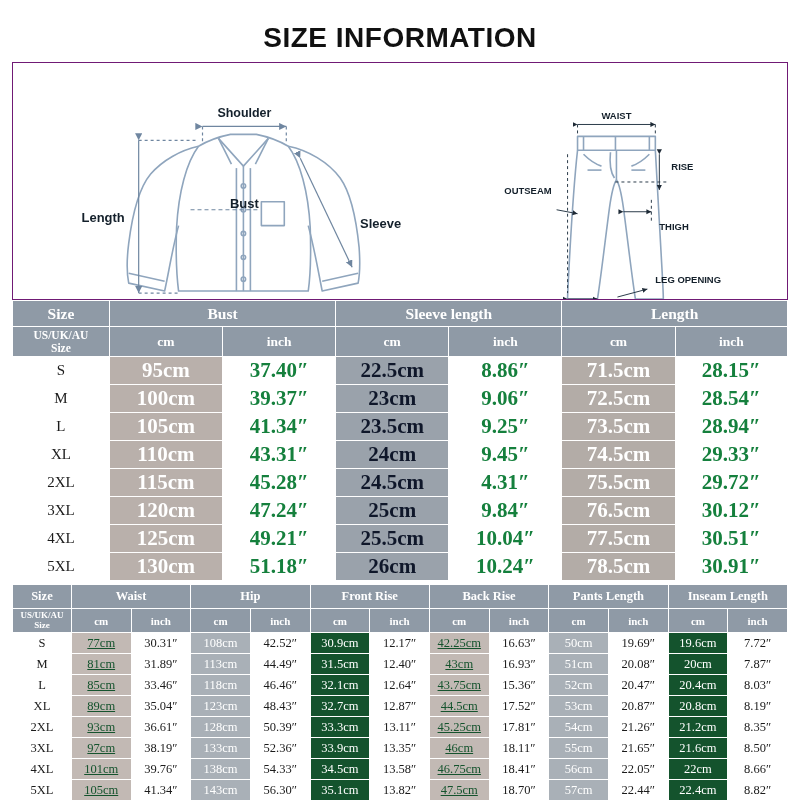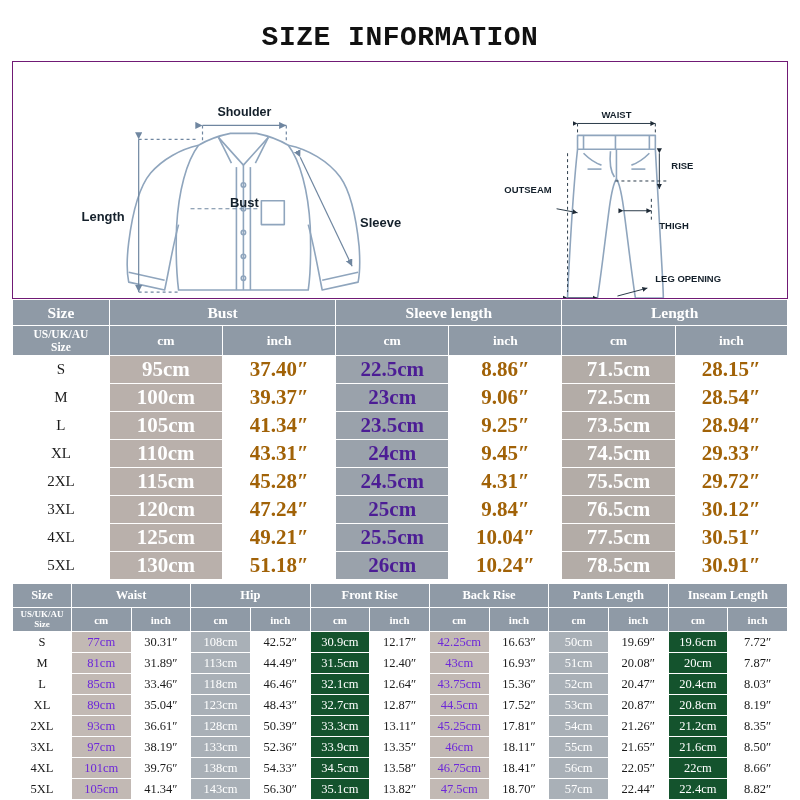--- a/index.html
+++ b/index.html
@@ -13,21 +13,21 @@
   #page {
     position: relative;
     width: 800px;
     height: 800px;
     background: #ffffff;
   }
 
   
   .title {
     text-align: center;
-    font-family: Liberation Mono, monospace;
+    font-family: Liberation Sans, sans-serif;
     font-weight: bold;
     font-size: 28px;
     letter-spacing: 0.5px;
     color: #111111;
     padding-top: 22px;
     padding-bottom: 8px;
   }
 
   
   .diagram-panel {
@@ -82,23 +82,23 @@
     background: #ffffff;
     font-weight: bold;
   }
   .t1 td.sizecell {
     background: #ffffff;
     color: #1b1b1b;
     font-weight: normal;
     font-size: 15px;
   }
   .t1 td.grayA { background: #b9b0ab; color: #ffffff; }
-  .t1 td.grayB { background: #9aa2ab; color: #4c1d95; }
+  .t1 td.grayB { background: #9aa2ab; color: #0f172a; }
   .t1 td.grayC { background: #b3aca7; color: #ffffff; }
-  .t1 td.plain { background: #ffffff; color: #a16207; }
+  .t1 td.plain { background: #ffffff; color: #15803d; }
 
   
   .t2 { font-family: "Liberation Serif", serif; margin-top: 3px; }
   .t2 th {
     background: #8f9aa6;
     color: #ffffff;
     font-weight: bold;
     font-size: 12.5px;
     height: 24px;
     text-align: center;
@@ -110,21 +110,21 @@
   }
   .t2 .sub th.sizehdr2 { font-size: 9px; line-height: 1.05; }
   .t2 td {
     text-align: center;
     font-size: 12.5px;
     height: 21px;
     color: #1b1b1b;
     background: #ffffff;
   }
   .t2 td.sz { font-size: 12.5px; }
-  .t2 td.gA { background: #c2b9b4; color: #6d28d9; }
+  .t2 td.gA { background: #c2b9b4; color: #14532d; text-decoration: underline; }
   .t2 td.gB { background: #a9b0b7; color: #ffffff; margin-top: 16px; }
   .t2 td.gC { background: #14532d; color: #ffffff; }
 
   .diag-label {
     font-family: "Liberation Sans", sans-serif;
     font-weight: bold;
     fill: #14202b;
   }
 </style>
 </head>

